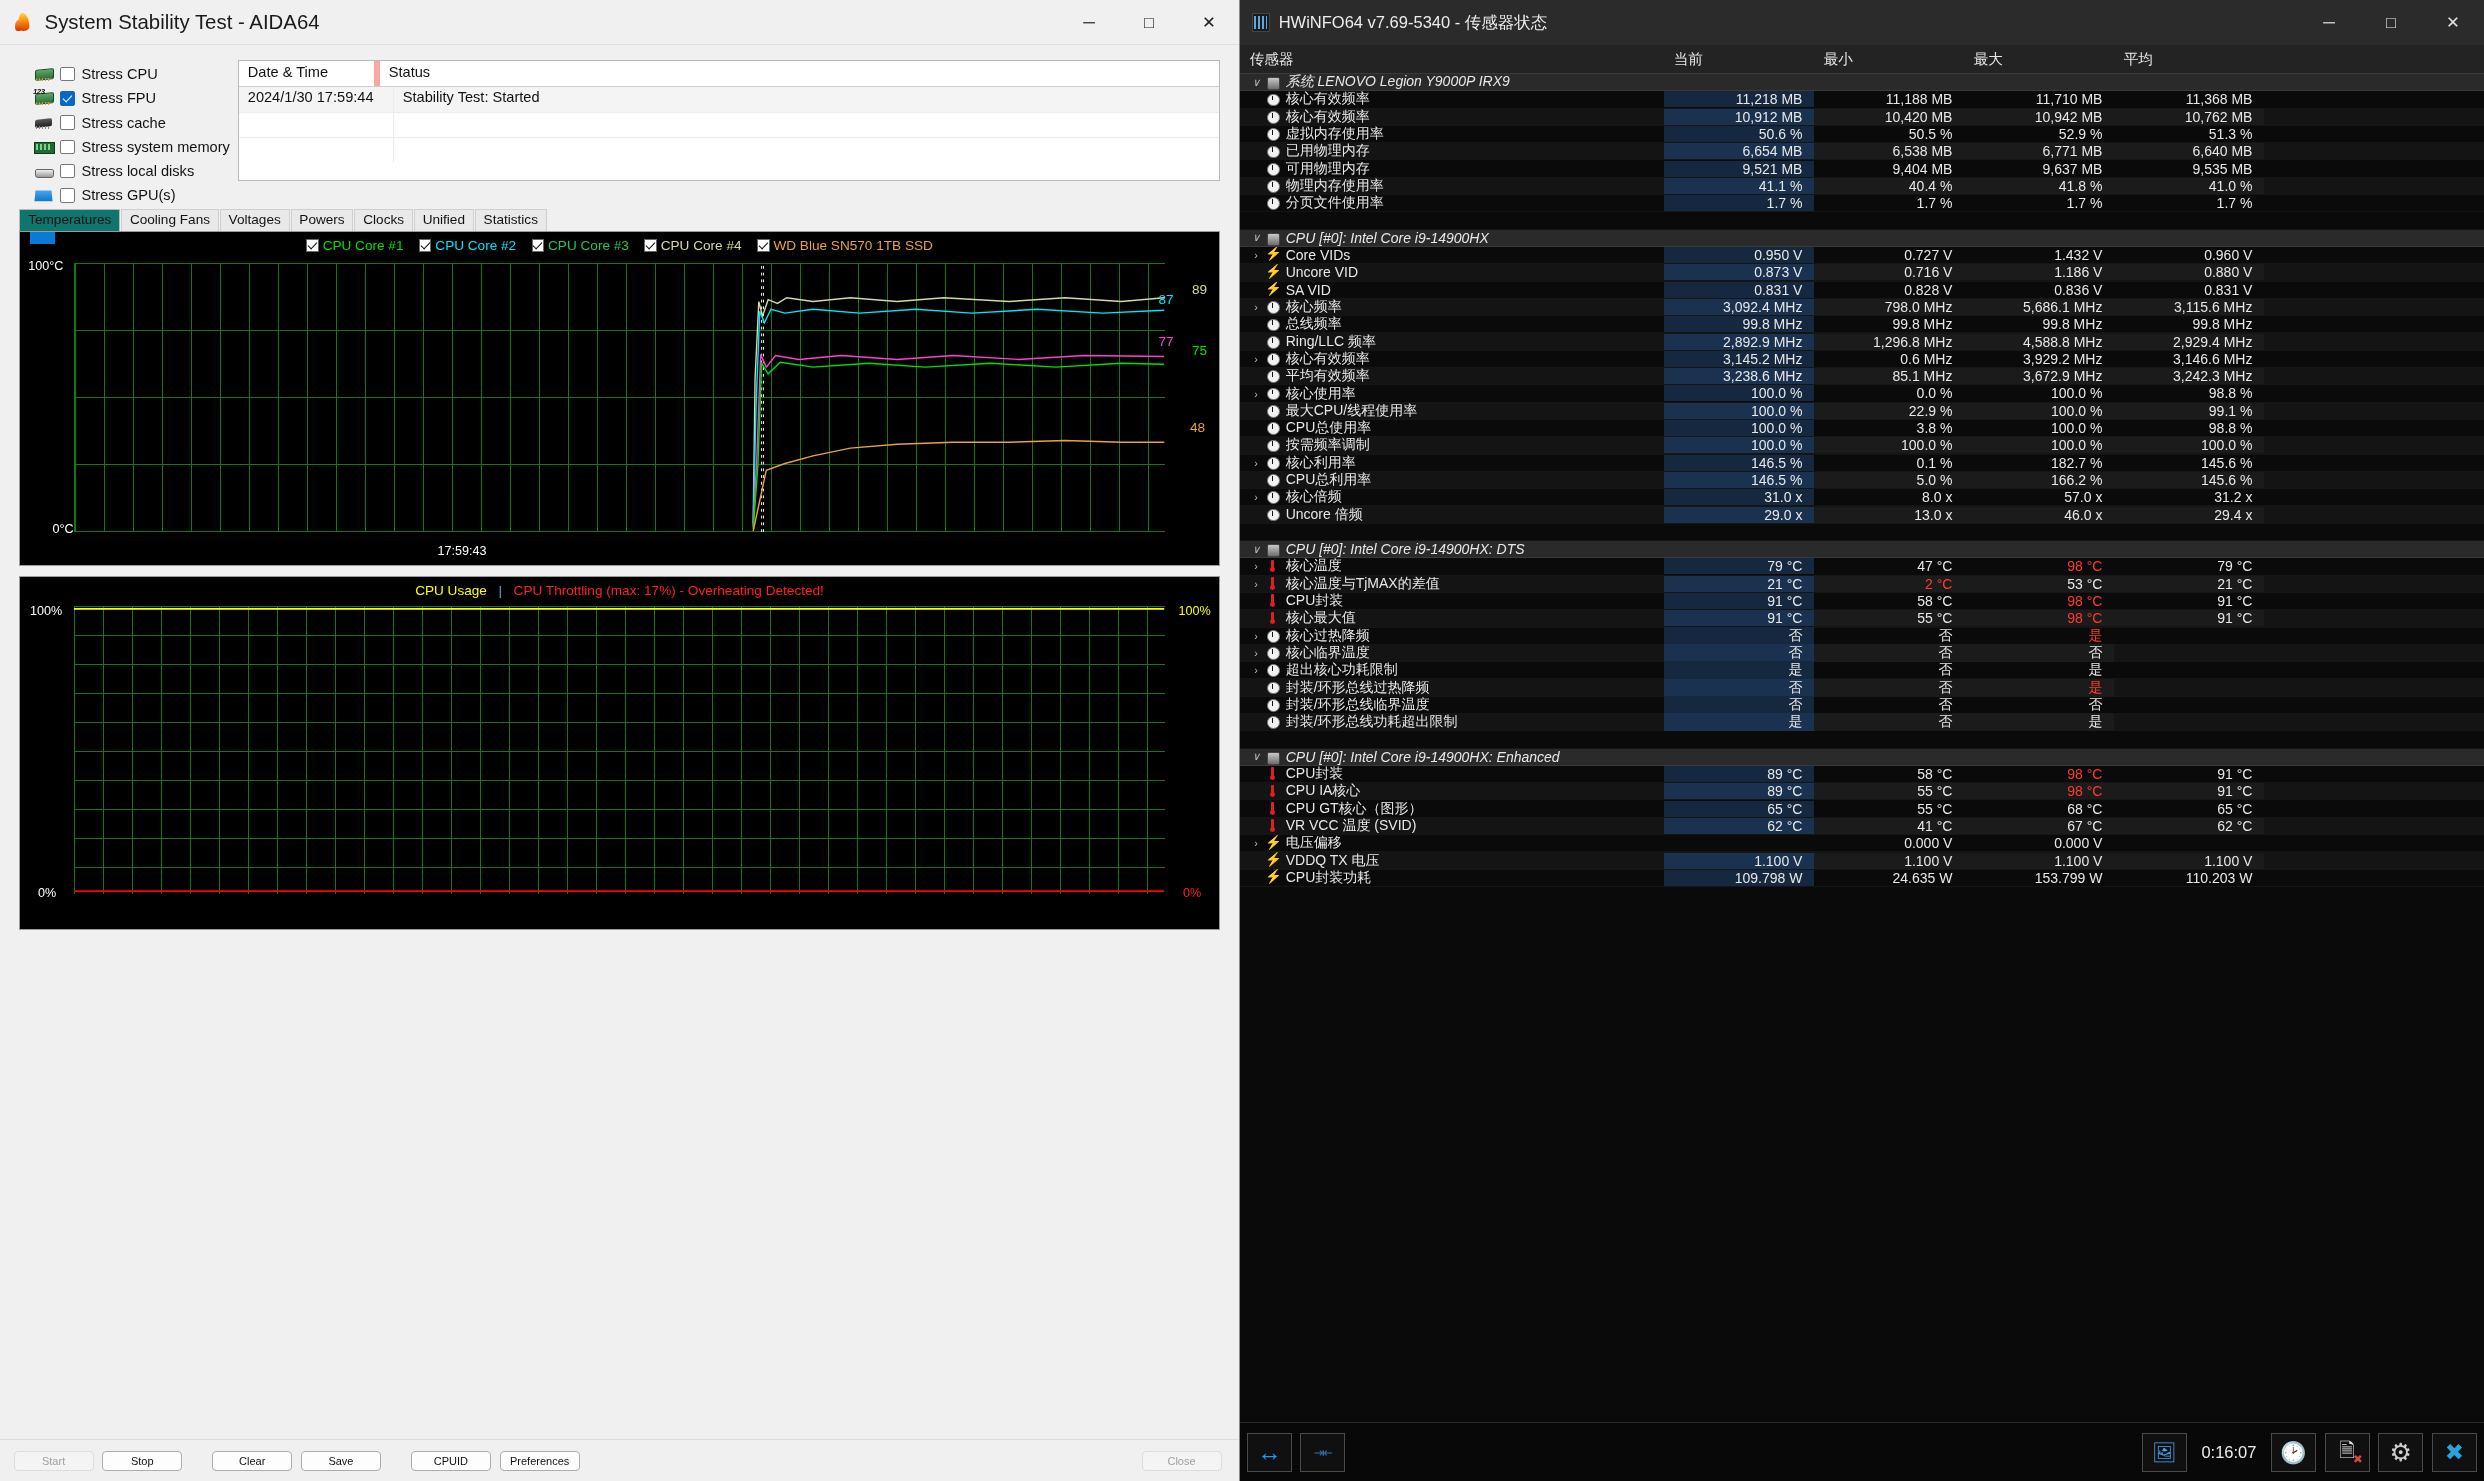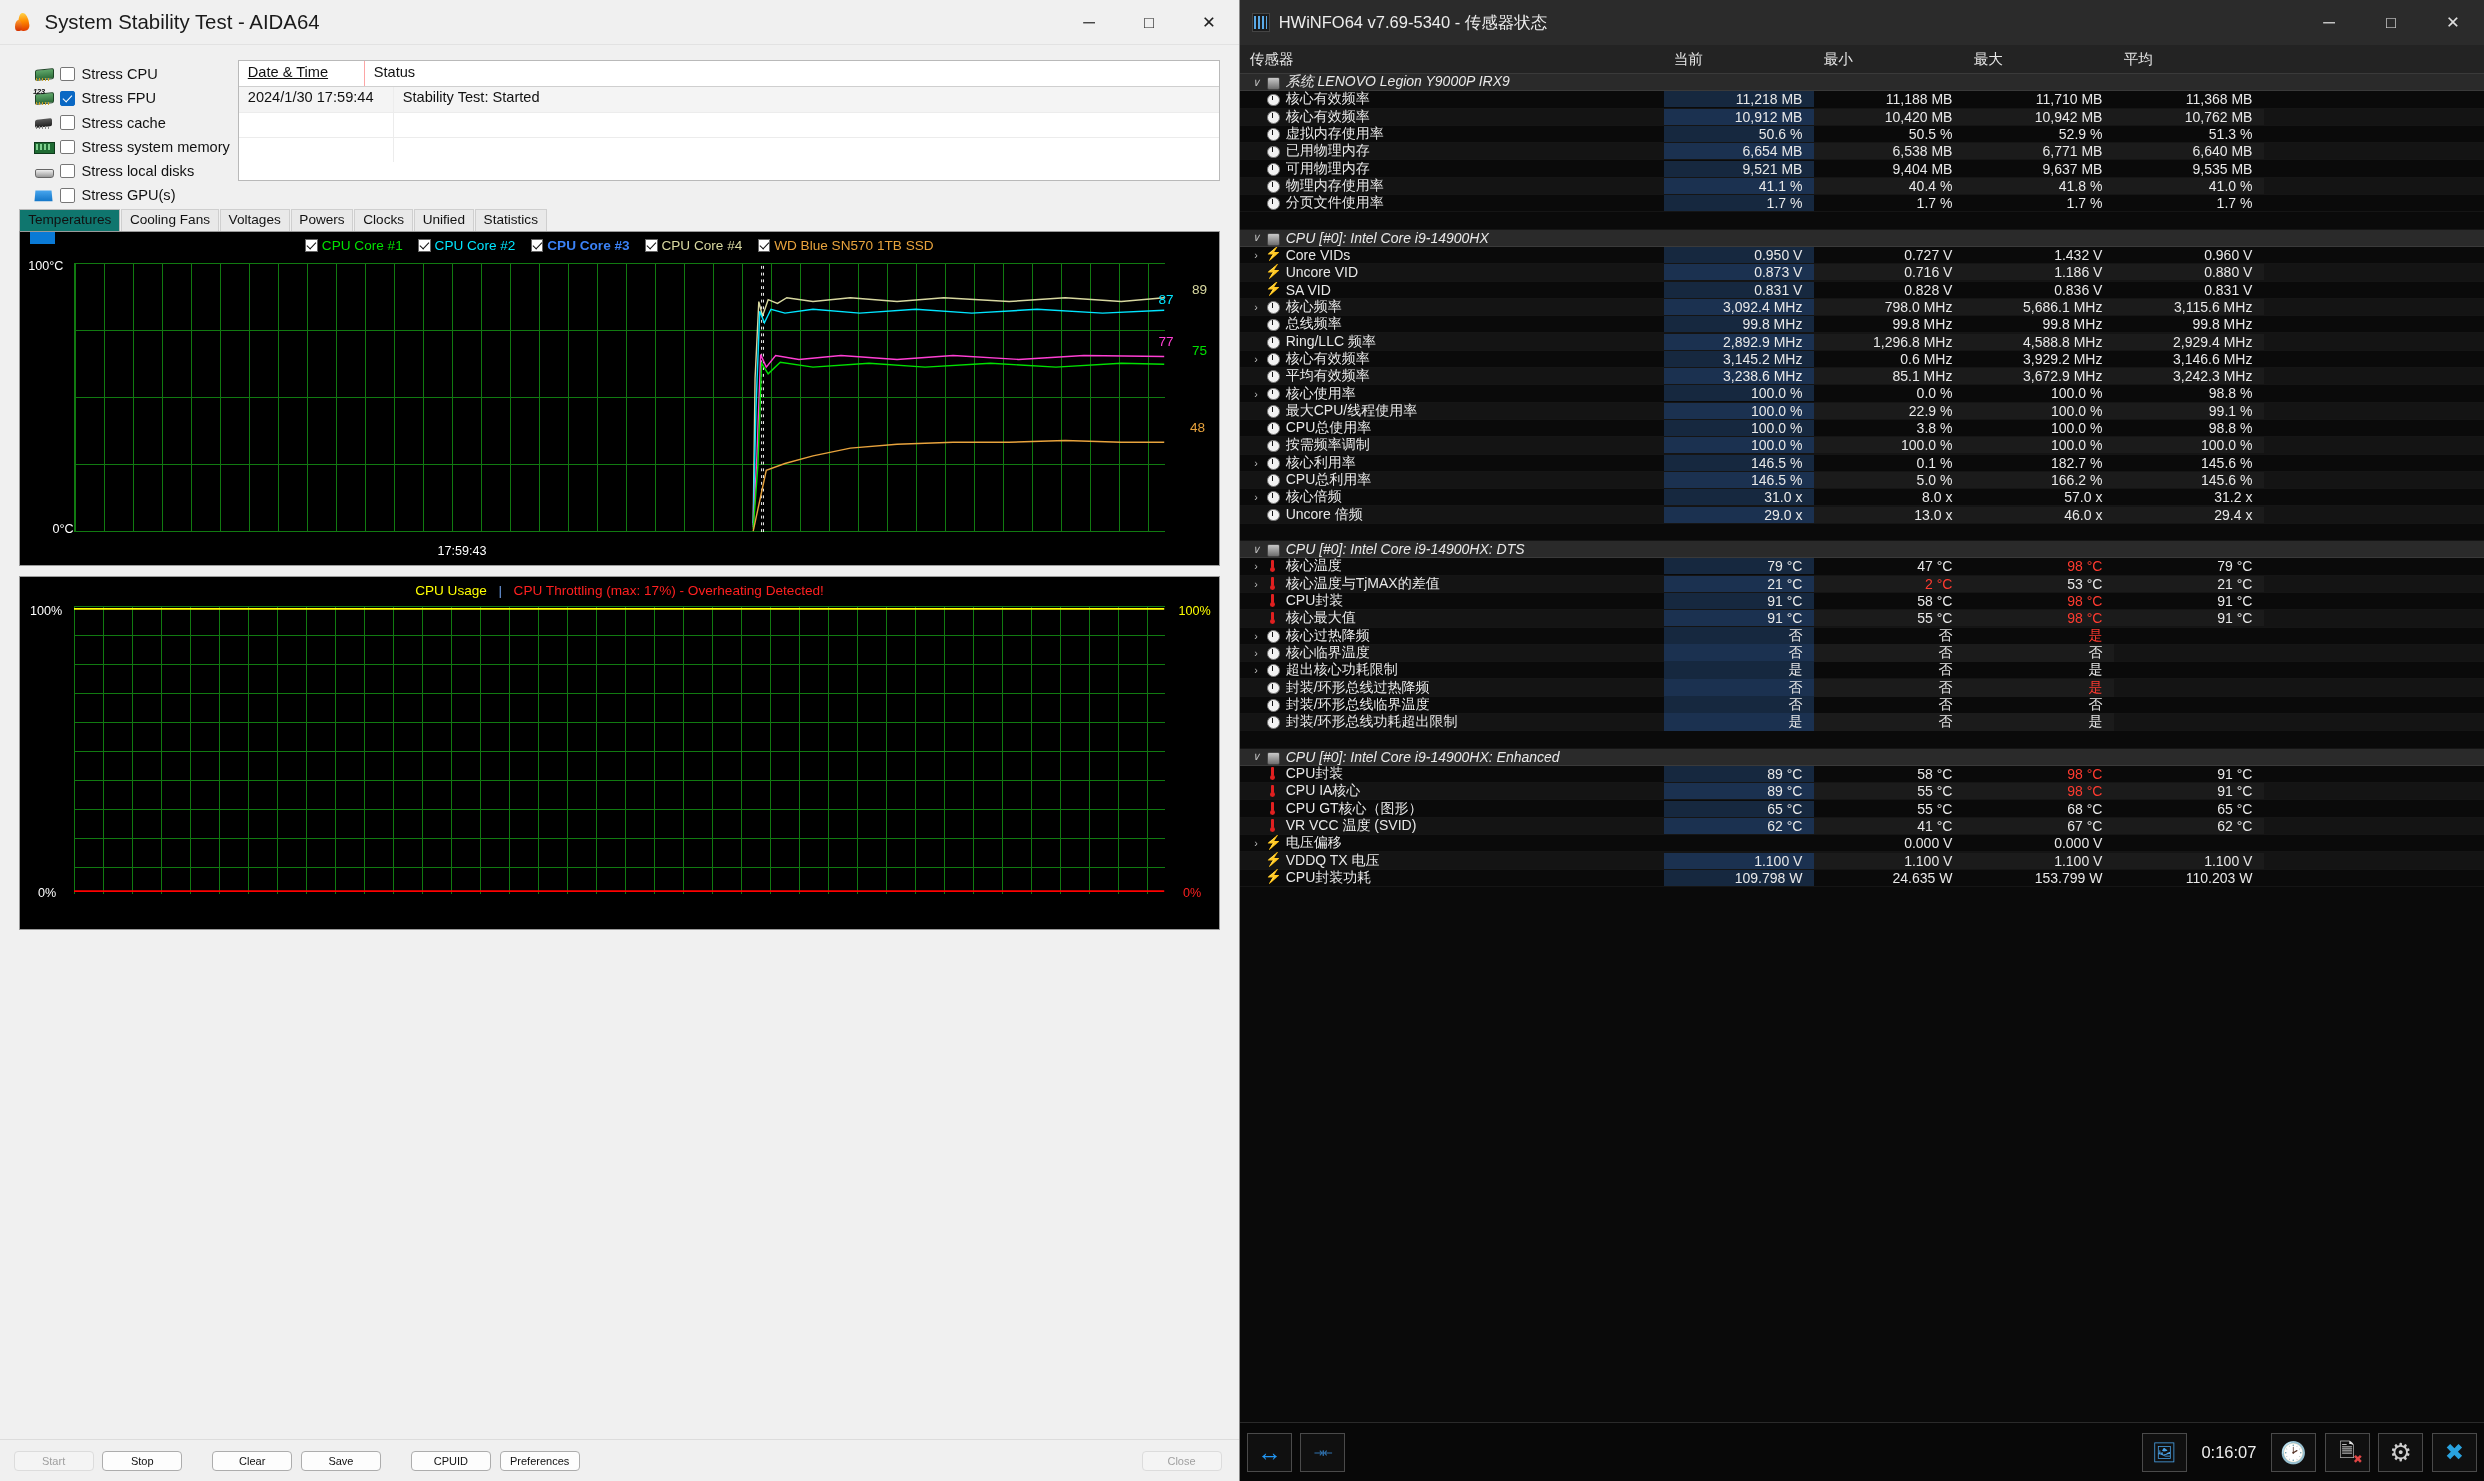--- a/index.html
+++ b/index.html
@@ -51,21 +51,21 @@
         margin-right:6.8px; flex:none; position:relative; }
   .cb.on { background:#0a68c4; border-color:#0a68c4; }
   .cb.on::after{content:"";position:absolute;left:3.9px;top:1px;width:3.9px;height:7.8px;
      border:solid #fff;border-width:0 1.9px 1.9px 0;transform:rotate(43deg);}
   .stress-row span { font-size:14.6px; color:#111; white-space:nowrap; }
 
   .log-table { flex:1; margin-left:9.7px; margin-top:4.9px; border:1px solid #b9b9b9; background:#fff;
                height:121px; overflow:hidden; }
   .log-head { display:flex; height:26px; border-bottom:1px solid #cfcfcf; }
   .log-head div { font-size:14.6px; color:#111; padding:3.9px 8.7px; }
-  .log-head .c1 { width:126px; border-right:1px solid #fca5a5;text-decoration:underline; }
+  .log-head .c1 { width:141px; border-right:6px solid #fca5a5; }
   .log-row { display:flex; height:25px; background:#f4f4f4; }
   .log-row.blank { background:#fff; border-top:1px solid #ececec; }
   .log-row div { font-size:14.6px; color:#111; padding:2.9px 8.7px; }
   .log-row .c1 { width:155px; border-right:1px solid #ececec; }
 
   .tabs { display:flex; margin-top:9.7px; height:23px; align-items:flex-end; }
   .tab { font-size:13.6px; color:#111; padding:2.9px 7.8px 3.9px 7.8px; background:#e9e9e9;
          border:1px solid #cfcfcf; border-bottom:none; margin-right:1px; }
   .tab.active { background:#0f766e; border-color:#b9b9b9; }
 
@@ -249,21 +249,21 @@
         <div class="tab">Clocks</div>
         <div class="tab">Unified</div>
         <div class="tab">Statistics</div>
       </div>
 
       <div class="graph-outer g1">
         <div class="blue-tick"></div>
         <div class="g-legend">
           <span class="lg"><span class="lcb"></span><b style="color:#00e000;font-weight:400">CPU Core #1</b></span>
           <span class="lg"><span class="lcb"></span><b style="color:#00e5ff;font-weight:400">CPU Core #2</b></span>
-          <span class="lg"><span class="lcb"></span><b style="color:#3b82f6;font-weight:700">CPU Core #3</b></span>
+          <span class="lg"><span class="lcb"></span><b style="color:#22c55e;font-weight:400">CPU Core #3</b></span>
           <span class="lg"><span class="lcb"></span><b style="color:#d8d8a0;font-weight:400">CPU Core #4</b></span>
           <span class="lg"><span class="lcb"></span><b style="color:#e8a33d;font-weight:400">WD Blue SN570 1TB SSD</b></span>
         </div>
         <div class="ax" style="left:7.8px;top:27px">100°C</div>
         <div class="ax" style="left:32px;bottom:29px">0°C</div>
         <div class="ax" style="left:417px;bottom:7.8px">17:59:43</div>
         <div class="plot">
           <svg width="100%" height="100%" viewBox="0 0 1166 279" preserveAspectRatio="none">
             <path d="M735,279 L735,0" stroke="#ffffff" stroke-dasharray="3,4" stroke-width="1" fill="none"></path>
             <path d="M737,279 L737,0" stroke="#ffffff" stroke-dasharray="3,4" stroke-width="1" fill="none"></path>

